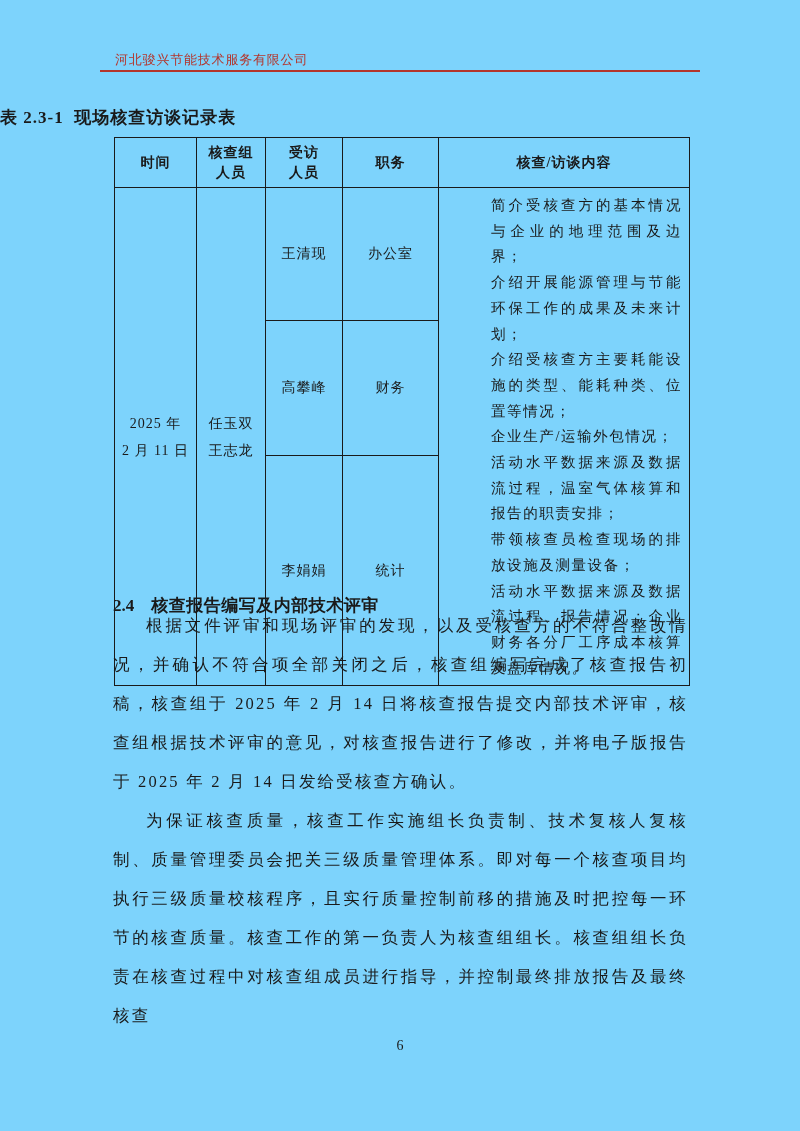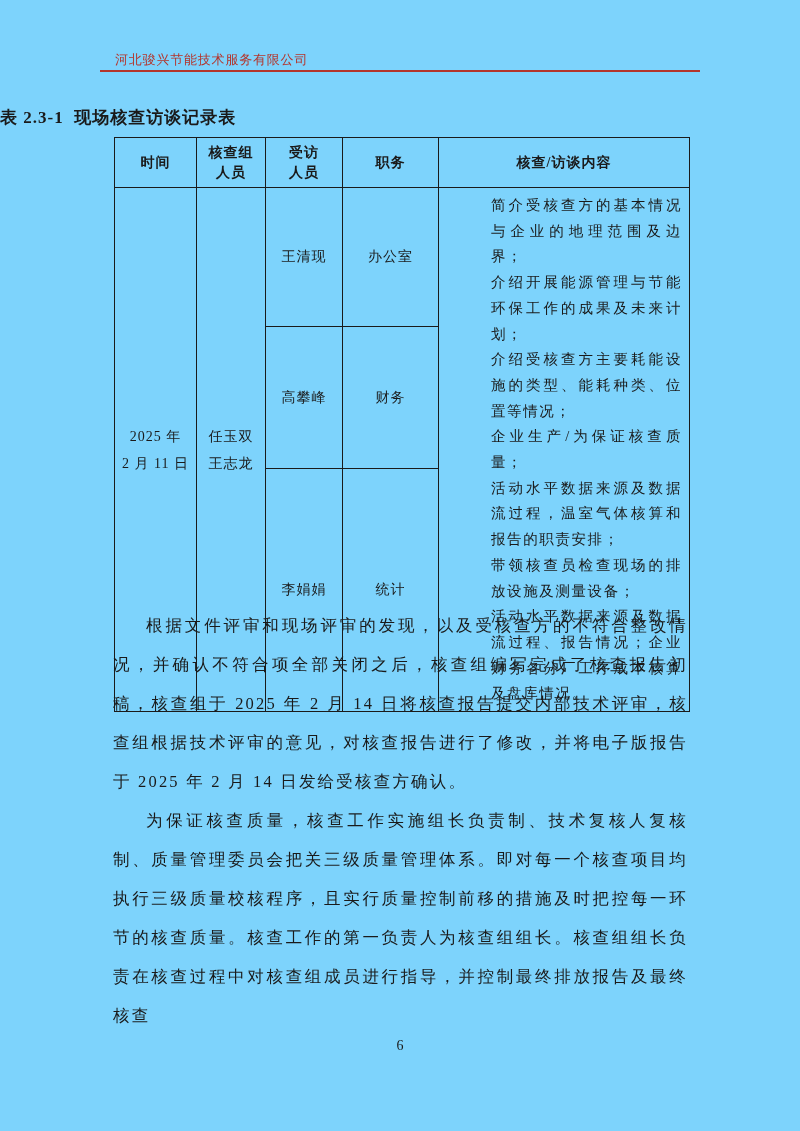--- a/index.html
+++ b/index.html
@@ -110,37 +110,40 @@
       <td class="cell-team" rowspan="3">
         <span>任玉双</span><br>
         <span>王志龙</span>
       </td>
       <td>王清现</td>
       <td>办公室</td>
       <td class="cell-content" rowspan="3">
         <div class="content-item">简介受核查方的基本情况与企业的地理范围及边界；</div>
         <div class="content-item">介绍开展能源管理与节能环保工作的成果及未来计划；</div>
         <div class="content-item">介绍受核查方主要耗能设施的类型、能耗种类、位置等情况；</div>
-        <div class="content-item">企业生产/为保证核查质量；</div>
+        <div class="content-item">企业生产/运输外包情况；</div>
         <div class="content-item">活动水平数据来源及数据流过程，温室气体核算和报告的职责安排；</div>
         <div class="content-item">带领核查员检查现场的排放设施及测量设备；</div>
         <div class="content-item">活动水平数据来源及数据流过程、报告情况；企业财务各分厂工序成本核算及盘库情况。</div>
       </td>
     </tr>
     <tr class="row-2">
       <td>高攀峰</td>
       <td>财务</td>
     </tr>
     <tr class="row-3">
       <td>李娟娟</td>
       <td>统计</td>
     </tr>
   </tbody>
     </table>
 
+  <div class="section-heading">
+    <span class="sec-num">2.4</span><span>核查报告编写及内部技术评审</span>
+  </div>
 
   <div class="body-text">
     <p>根据文件评审和现场评审的发现，以及受核查方的不符合整改情况，并确认不符合项全部关闭之后，核查组编写完成了核查报告初稿，核查组于 2025 年 2 月 14 日将核查报告提交内部技术评审，核查组根据技术评审的意见，对核查报告进行了修改，并将电子版报告于 2025 年 2 月 14 日发给受核查方确认。</p>
     <p>为保证核查质量，核查工作实施组长负责制、技术复核人复核制、质量管理委员会把关三级质量管理体系。即对每一个核查项目均执行三级质量校核程序，且实行质量控制前移的措施及时把控每一环节的核查质量。核查工作的第一负责人为核查组组长。核查组组长负责在核查过程中对核查组成员进行指导，并控制最终排放报告及最终核查</p>
   </div>
 
   <div class="page-number">6</div>
 
 </div>
 

